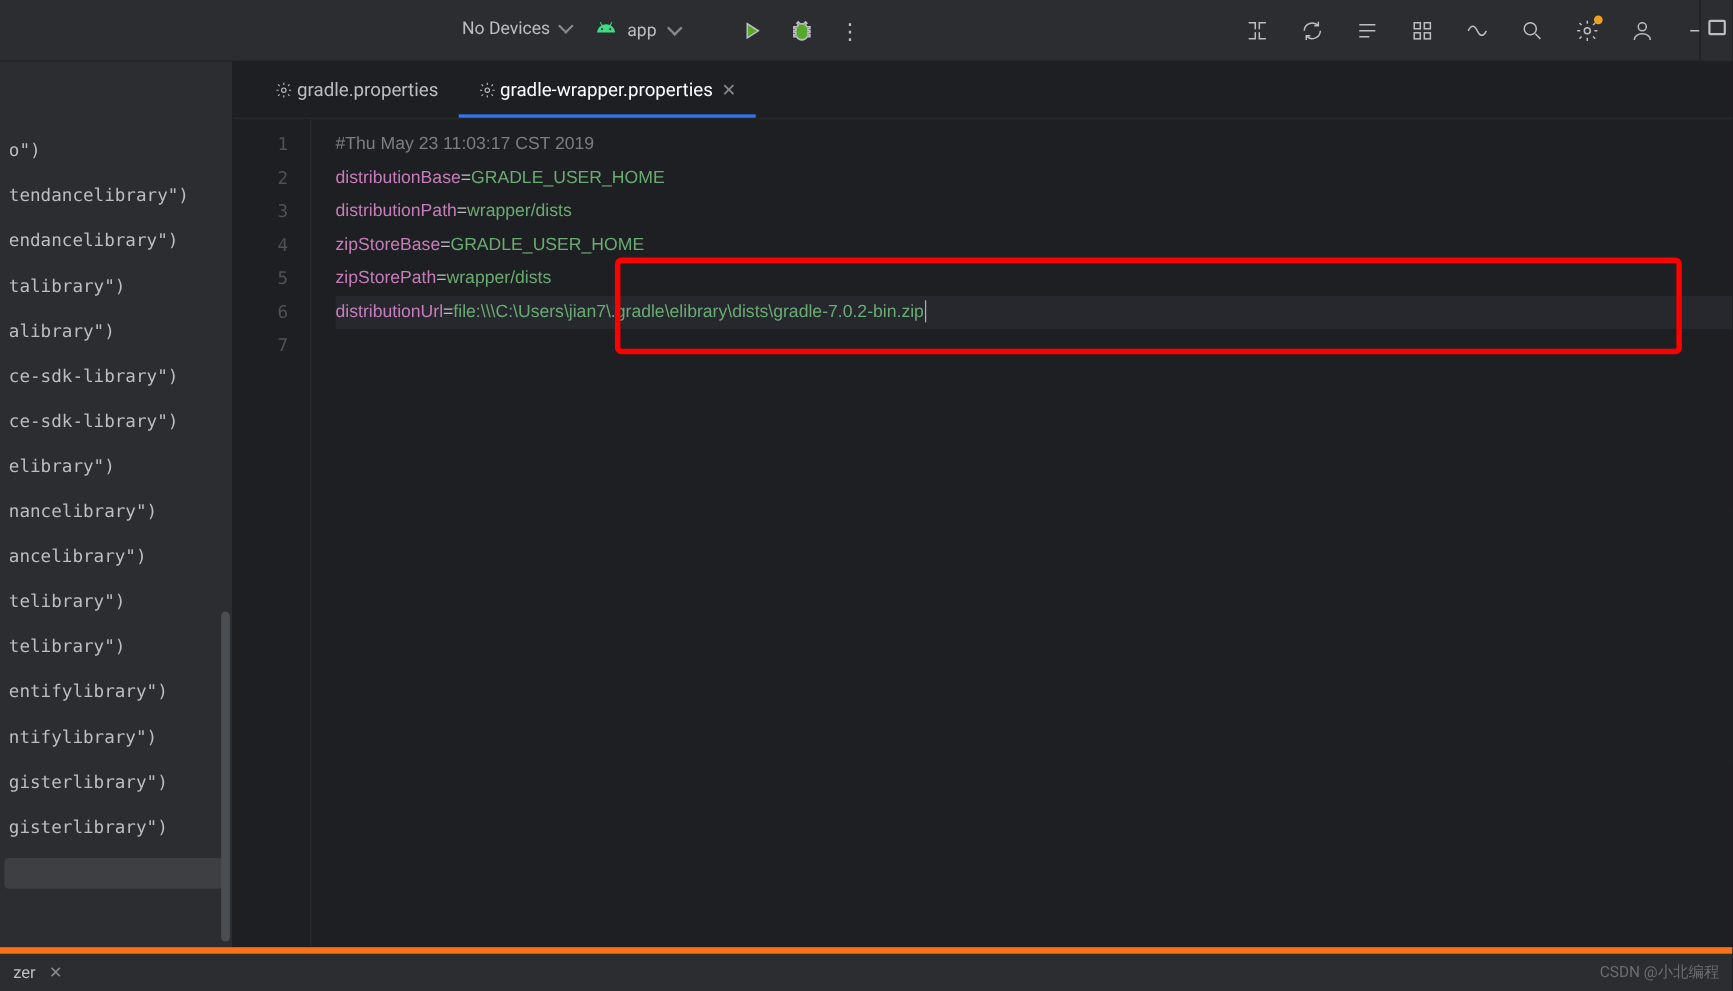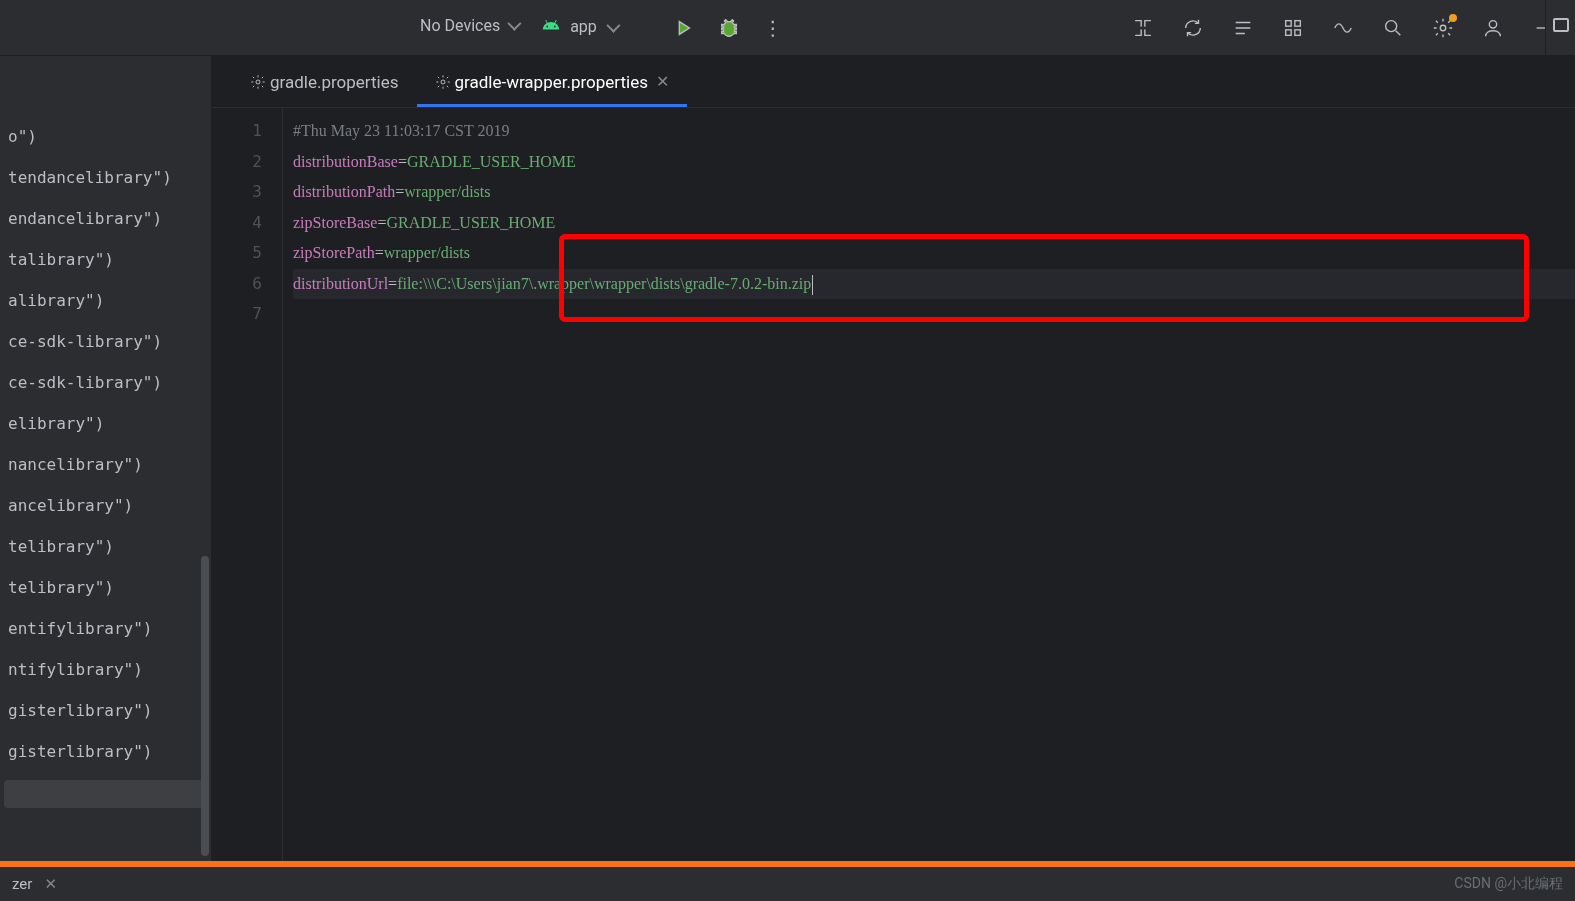--- a/index.html
+++ b/index.html
@@ -228,26 +228,26 @@
       color: #4f5258;
       font-family: "SF Mono", Monaco, Consolas, monospace;
       font-size: 16px;
       line-height: 30.5px;
       user-select: none;
     }
 
     .code-area {
       flex: 1;
       padding-top: 8px;
-      font-family: Liberation Serif, serif;
+      font-family: Liberation Sans, sans-serif;
       font-size: 16px;
       line-height: 30.5px;
       position: relative;
       border-left: 1px solid #2b2d30;
-      padding-left: 10px;
+      padding-left: 22px;
     }
 
     .code-line {
       white-space: pre;
       position: relative;
     }
 
     .code-line.current {
       background: #26282e;
     }
@@ -466,21 +466,21 @@
           <div>5</div>
           <div>6</div>
           <div>7</div>
         </div>
       <div class="code-area" id="code-area">
         <div class="code-line"><span class="comment">#Thu May 23 11:03:17 CST 2019</span></div>
           <div class="code-line"><span class="prop-key">distributionBase</span><span class="equals">=</span><span class="prop-val">GRADLE_USER_HOME</span></div>
           <div class="code-line"><span class="prop-key">distributionPath</span><span class="equals">=</span><span class="prop-val">wrapper/dists</span></div>
           <div class="code-line"><span class="prop-key">zipStoreBase</span><span class="equals">=</span><span class="prop-val">GRADLE_USER_HOME</span></div>
           <div class="code-line"><span class="prop-key">zipStorePath</span><span class="equals">=</span><span class="prop-val">wrapper/dists</span></div>
-          <div class="code-line current"><span class="prop-key">distributionUrl</span><span class="equals">=</span><span class="prop-val">file:\\\C:\Users\jian7\.wrapper\wrapper\dists\gradle-7.0.2-bin.zip</span><span class="cursor-caret"></span></div>
+          <div class="code-line current"><span class="prop-key">distributionUrl</span><span class="equals">=</span><span class="prop-val">file:\\\C:\Users\jian7\.gradle\elibrary\dists\gradle-7.0.2-bin.zip</span><span class="cursor-caret"></span></div>
           <div class="code-line">&nbsp;</div>
           <div class="red-highlight"></div>
       </div>
     </div>
   </div>
 </div>
 
 <div class="bottom-bar">
   <div class="bottom-left">
     <span>zer</span>

